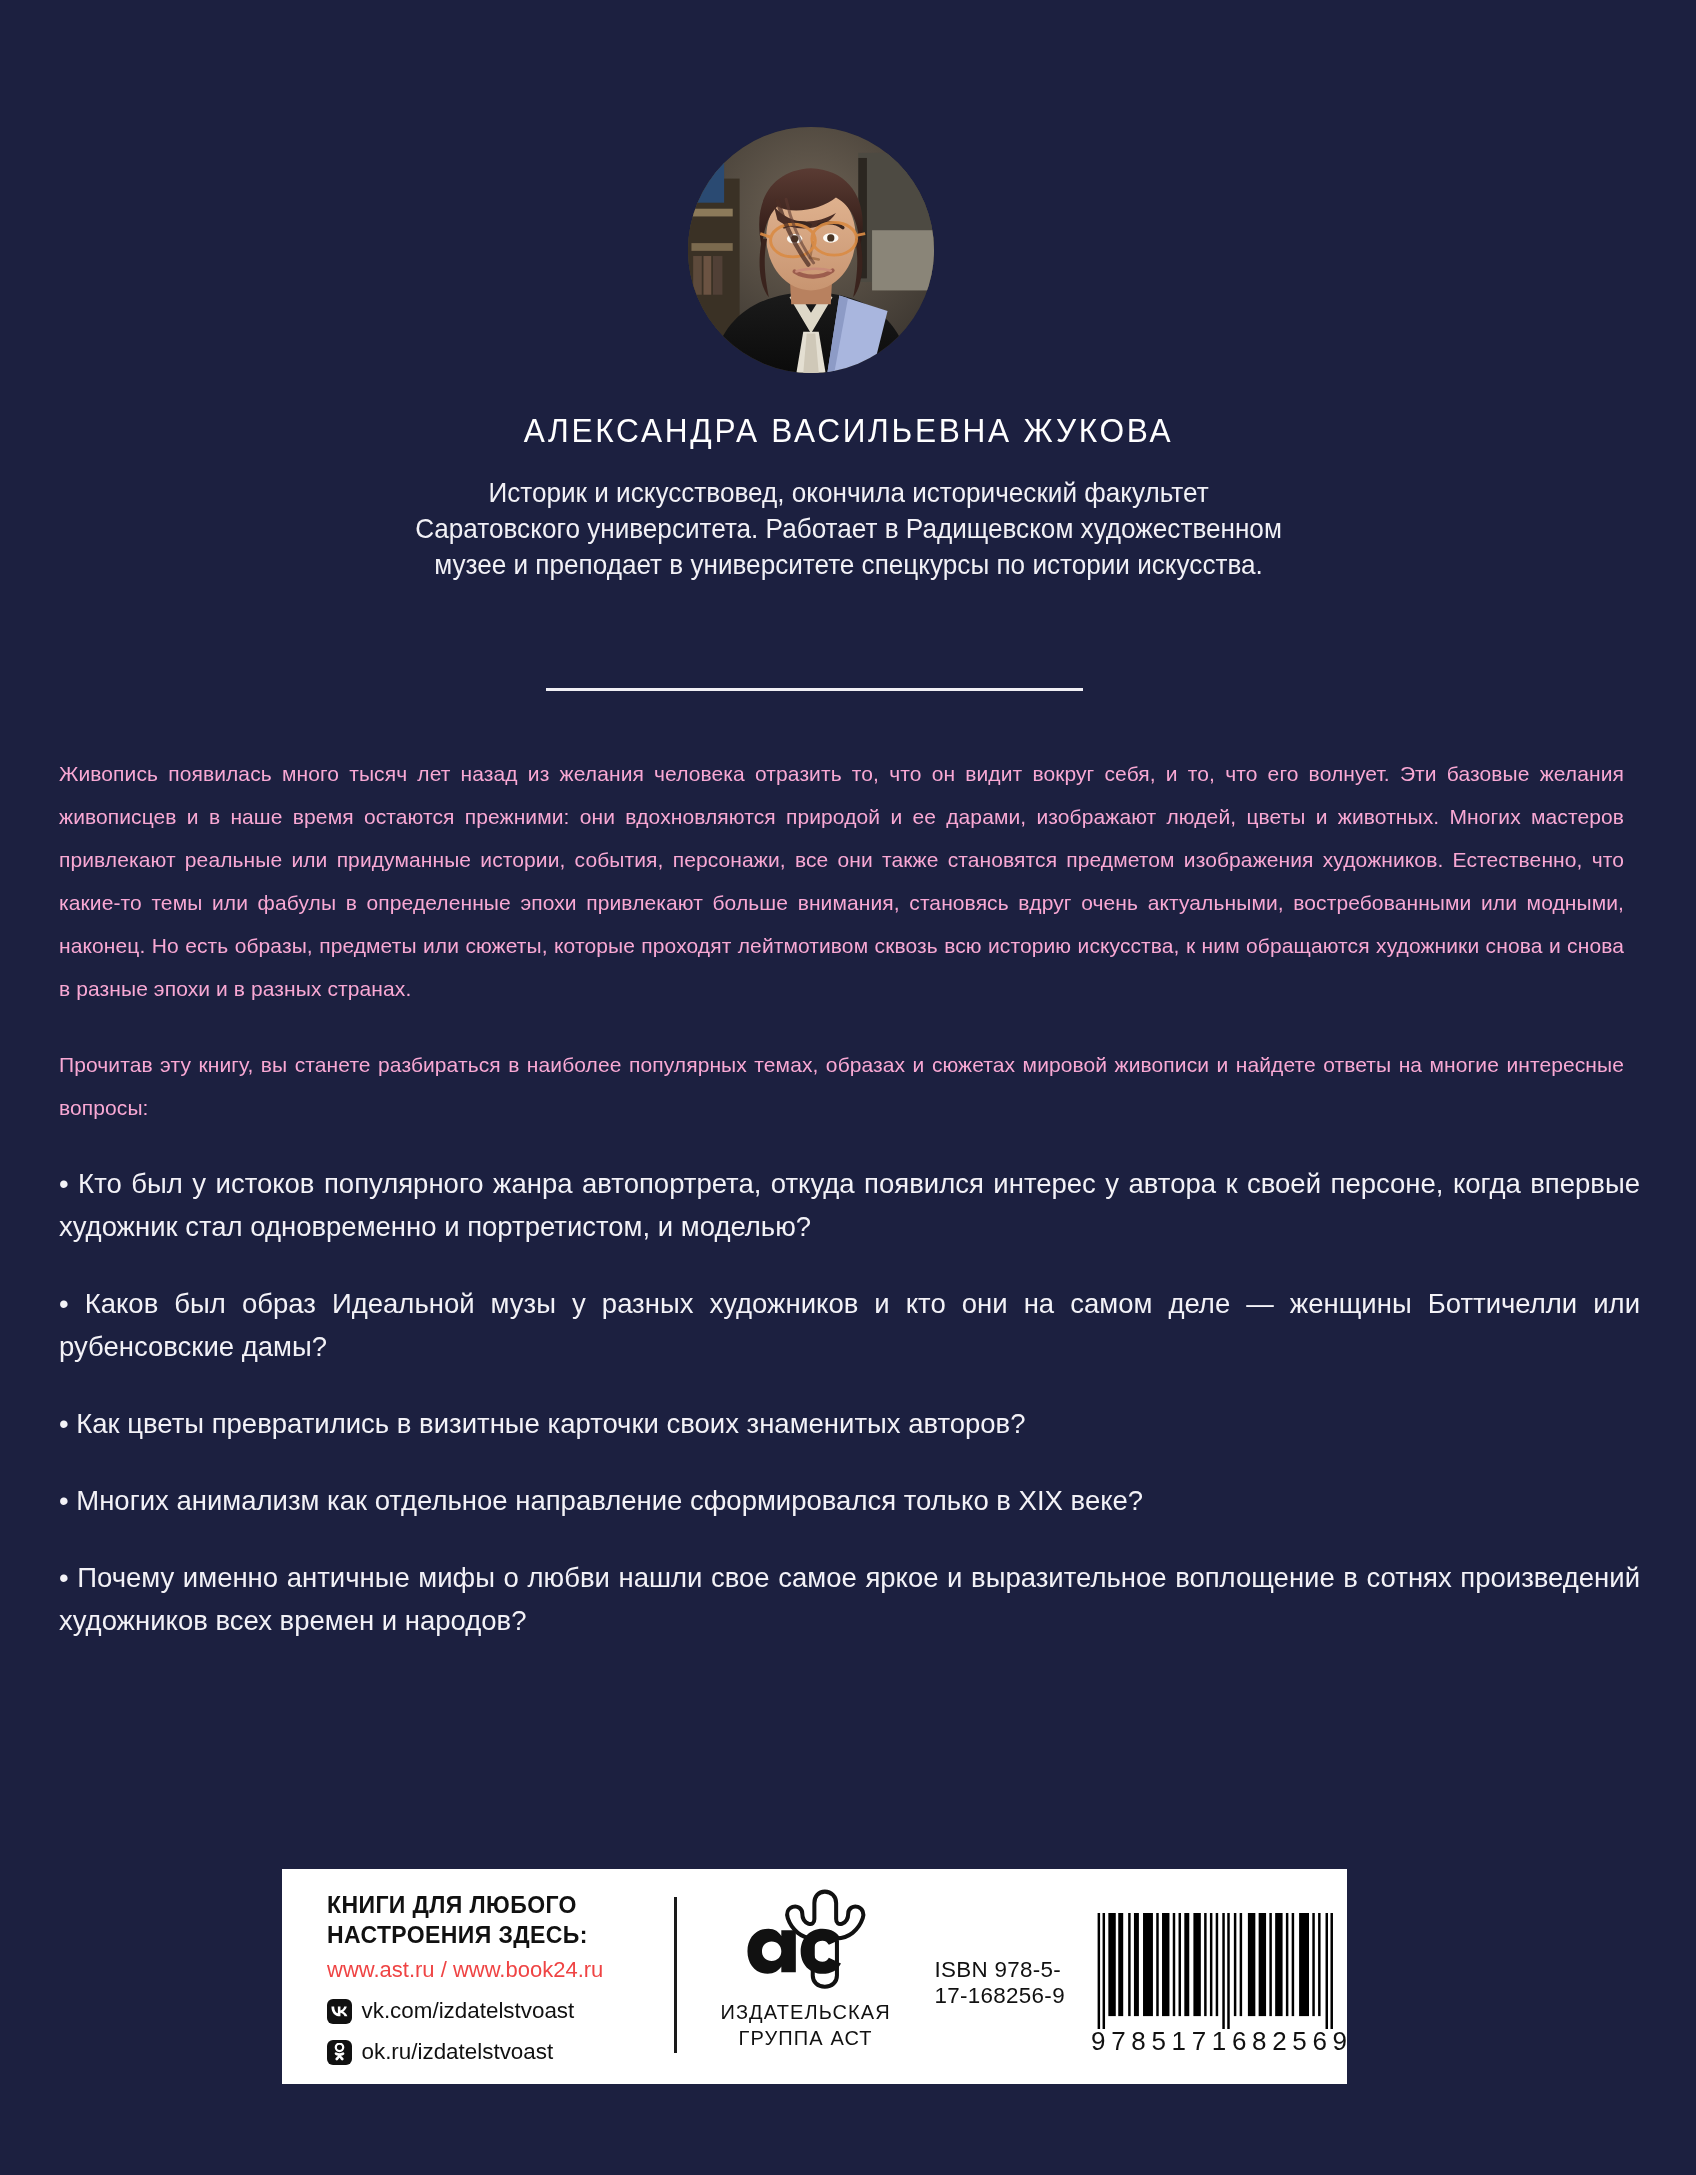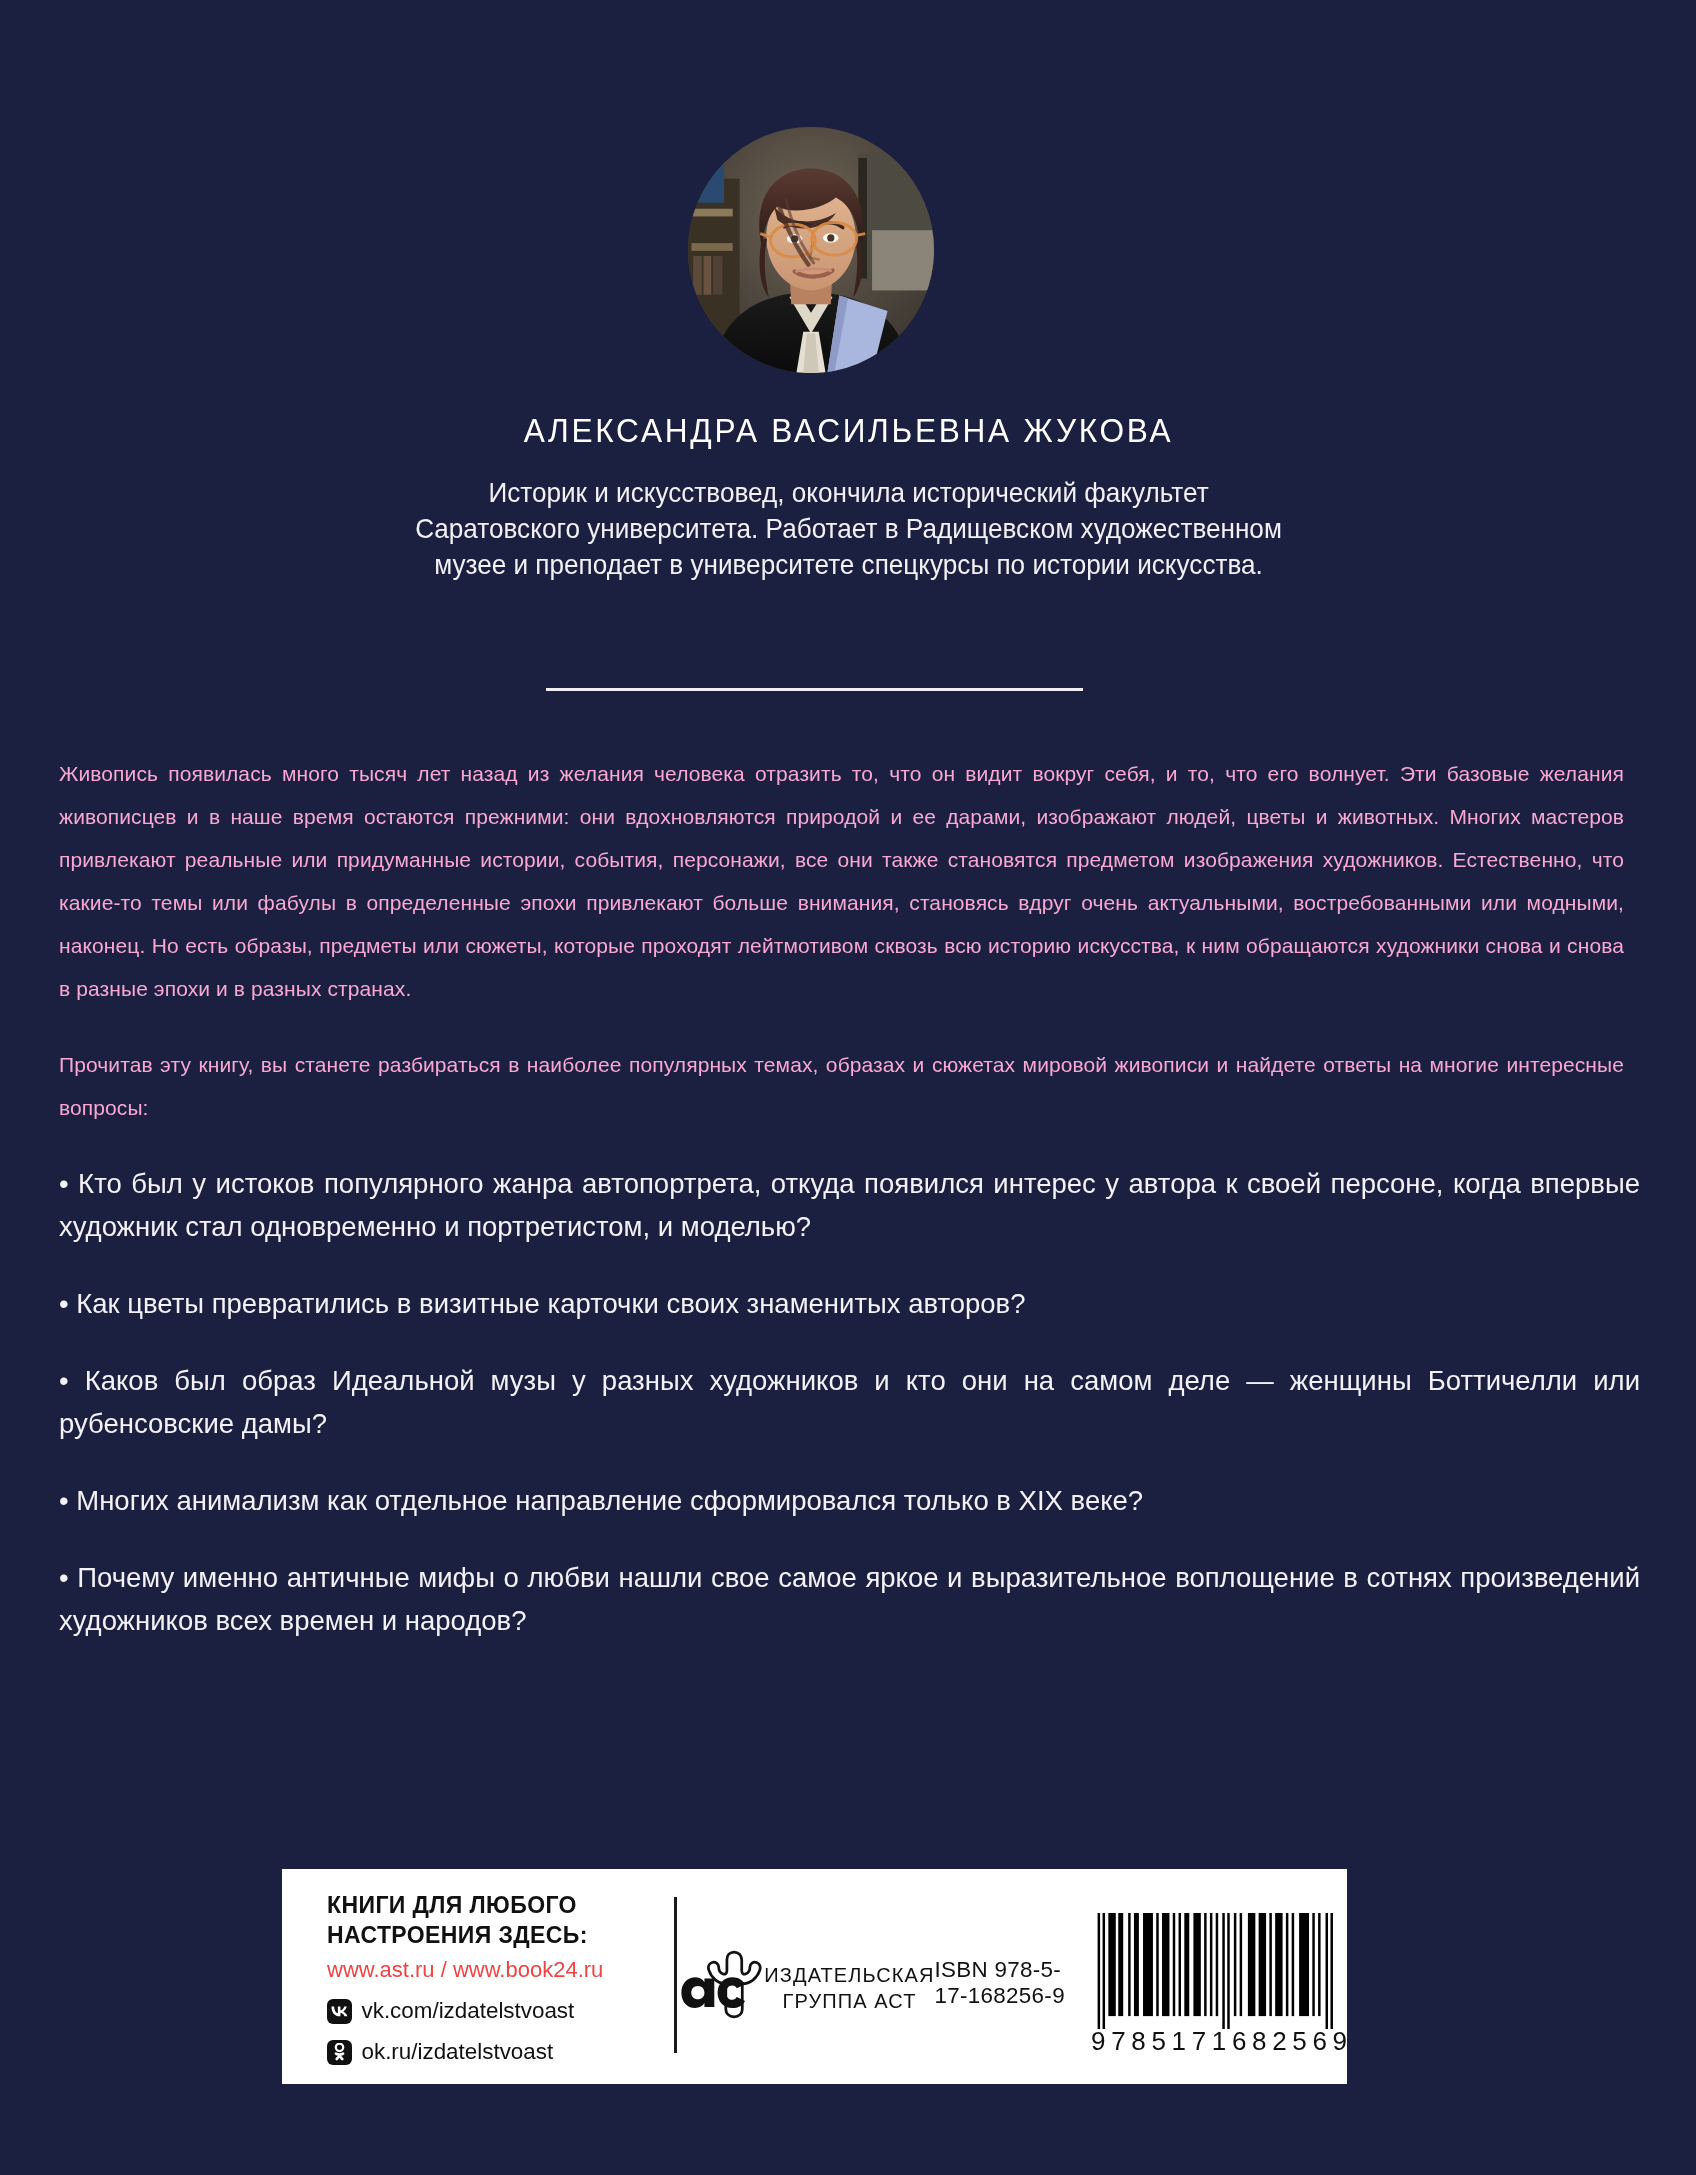--- a/index.html
+++ b/index.html
@@ -155,20 +155,21 @@
   .footer-sep {
     width: 2.6px;
     background: #1a1a1a;
     margin: 27.5px 0 31px 0;
     flex: none;
   }
 
   .footer-logo {
     width: 258px;
     display: flex;
+    flex-direction: column;
     align-items: center;
     justify-content: flex-start;
     padding-top: 17px;
     box-sizing: border-box;
   }
   .ast-mark { width: 129px; height: 108px; display: block; }
   .ast-caption {
     margin-top: 5.2px;
     text-align: center;
     font-size: 20px;
@@ -297,22 +298,22 @@
   <div>музее и преподает в университете спецкурсы по истории искусства.</div>
 </div>
 
 <div class="divider"></div>
 
 <div class="body-copy">
   <p class="para">Живопись появилась много тысяч лет назад из желания человека отразить то, что он видит вокруг себя, и то, что его волнует. Эти базовые желания живописцев и в наше время остаются прежними: они вдохновляются природой и ее дарами, изображают людей, цветы и животных. Многих мастеров привлекают реальные или придуманные истории, события, персонажи, все они также становятся предметом изображения художников. Естественно, что какие-то темы или фабулы в определенные эпохи привлекают больше внимания, становясь вдруг очень актуальными, востребованными или модными, наконец. Но есть образы, предметы или сюжеты, которые проходят лейтмотивом сквозь всю историю искусства, к ним обращаются художники снова и снова в разные эпохи и в разных странах.</p>
   <p class="para">Прочитав эту книгу, вы станете разбираться в наиболее популярных темах, образах и сюжетах мировой живописи и найдете ответы на многие интересные вопросы:</p>
   <div class="bullets">
     <p class="bullet bullet-justified">•  Кто был у истоков популярного жанра автопортрета, откуда появился интерес у автора к своей персоне, когда впервые художник стал одновременно и портретистом, и моделью?</p>
+    <p class="bullet bullet-justified">• Каков был образ Идеальной музы у разных художников и кто они на самом деле — женщины Боттичелли или рубенсовские дамы?</p>
     <p class="bullet bullet-left">•  Как цветы превратились в визитные карточки своих знаменитых авторов?</p>
-    <p class="bullet bullet-justified">• Каков был образ Идеальной музы у разных художников и кто они на самом деле — женщины Боттичелли или рубенсовские дамы?</p>
     <p class="bullet bullet-left">• Многих анимализм как отдельное направление сформировался только в XIX веке?</p>
     <p class="bullet bullet-justified">•  Почему именно античные мифы о любви нашли свое самое яркое и выразительное воплощение в сотнях произведений художников всех времен и народов?</p>
   </div>
 </div>
 
 <div class="footer-panel">
 
   <div class="footer-left">
     <div class="promo-head">
       <div>КНИГИ ДЛЯ ЛЮБОГО</div>

